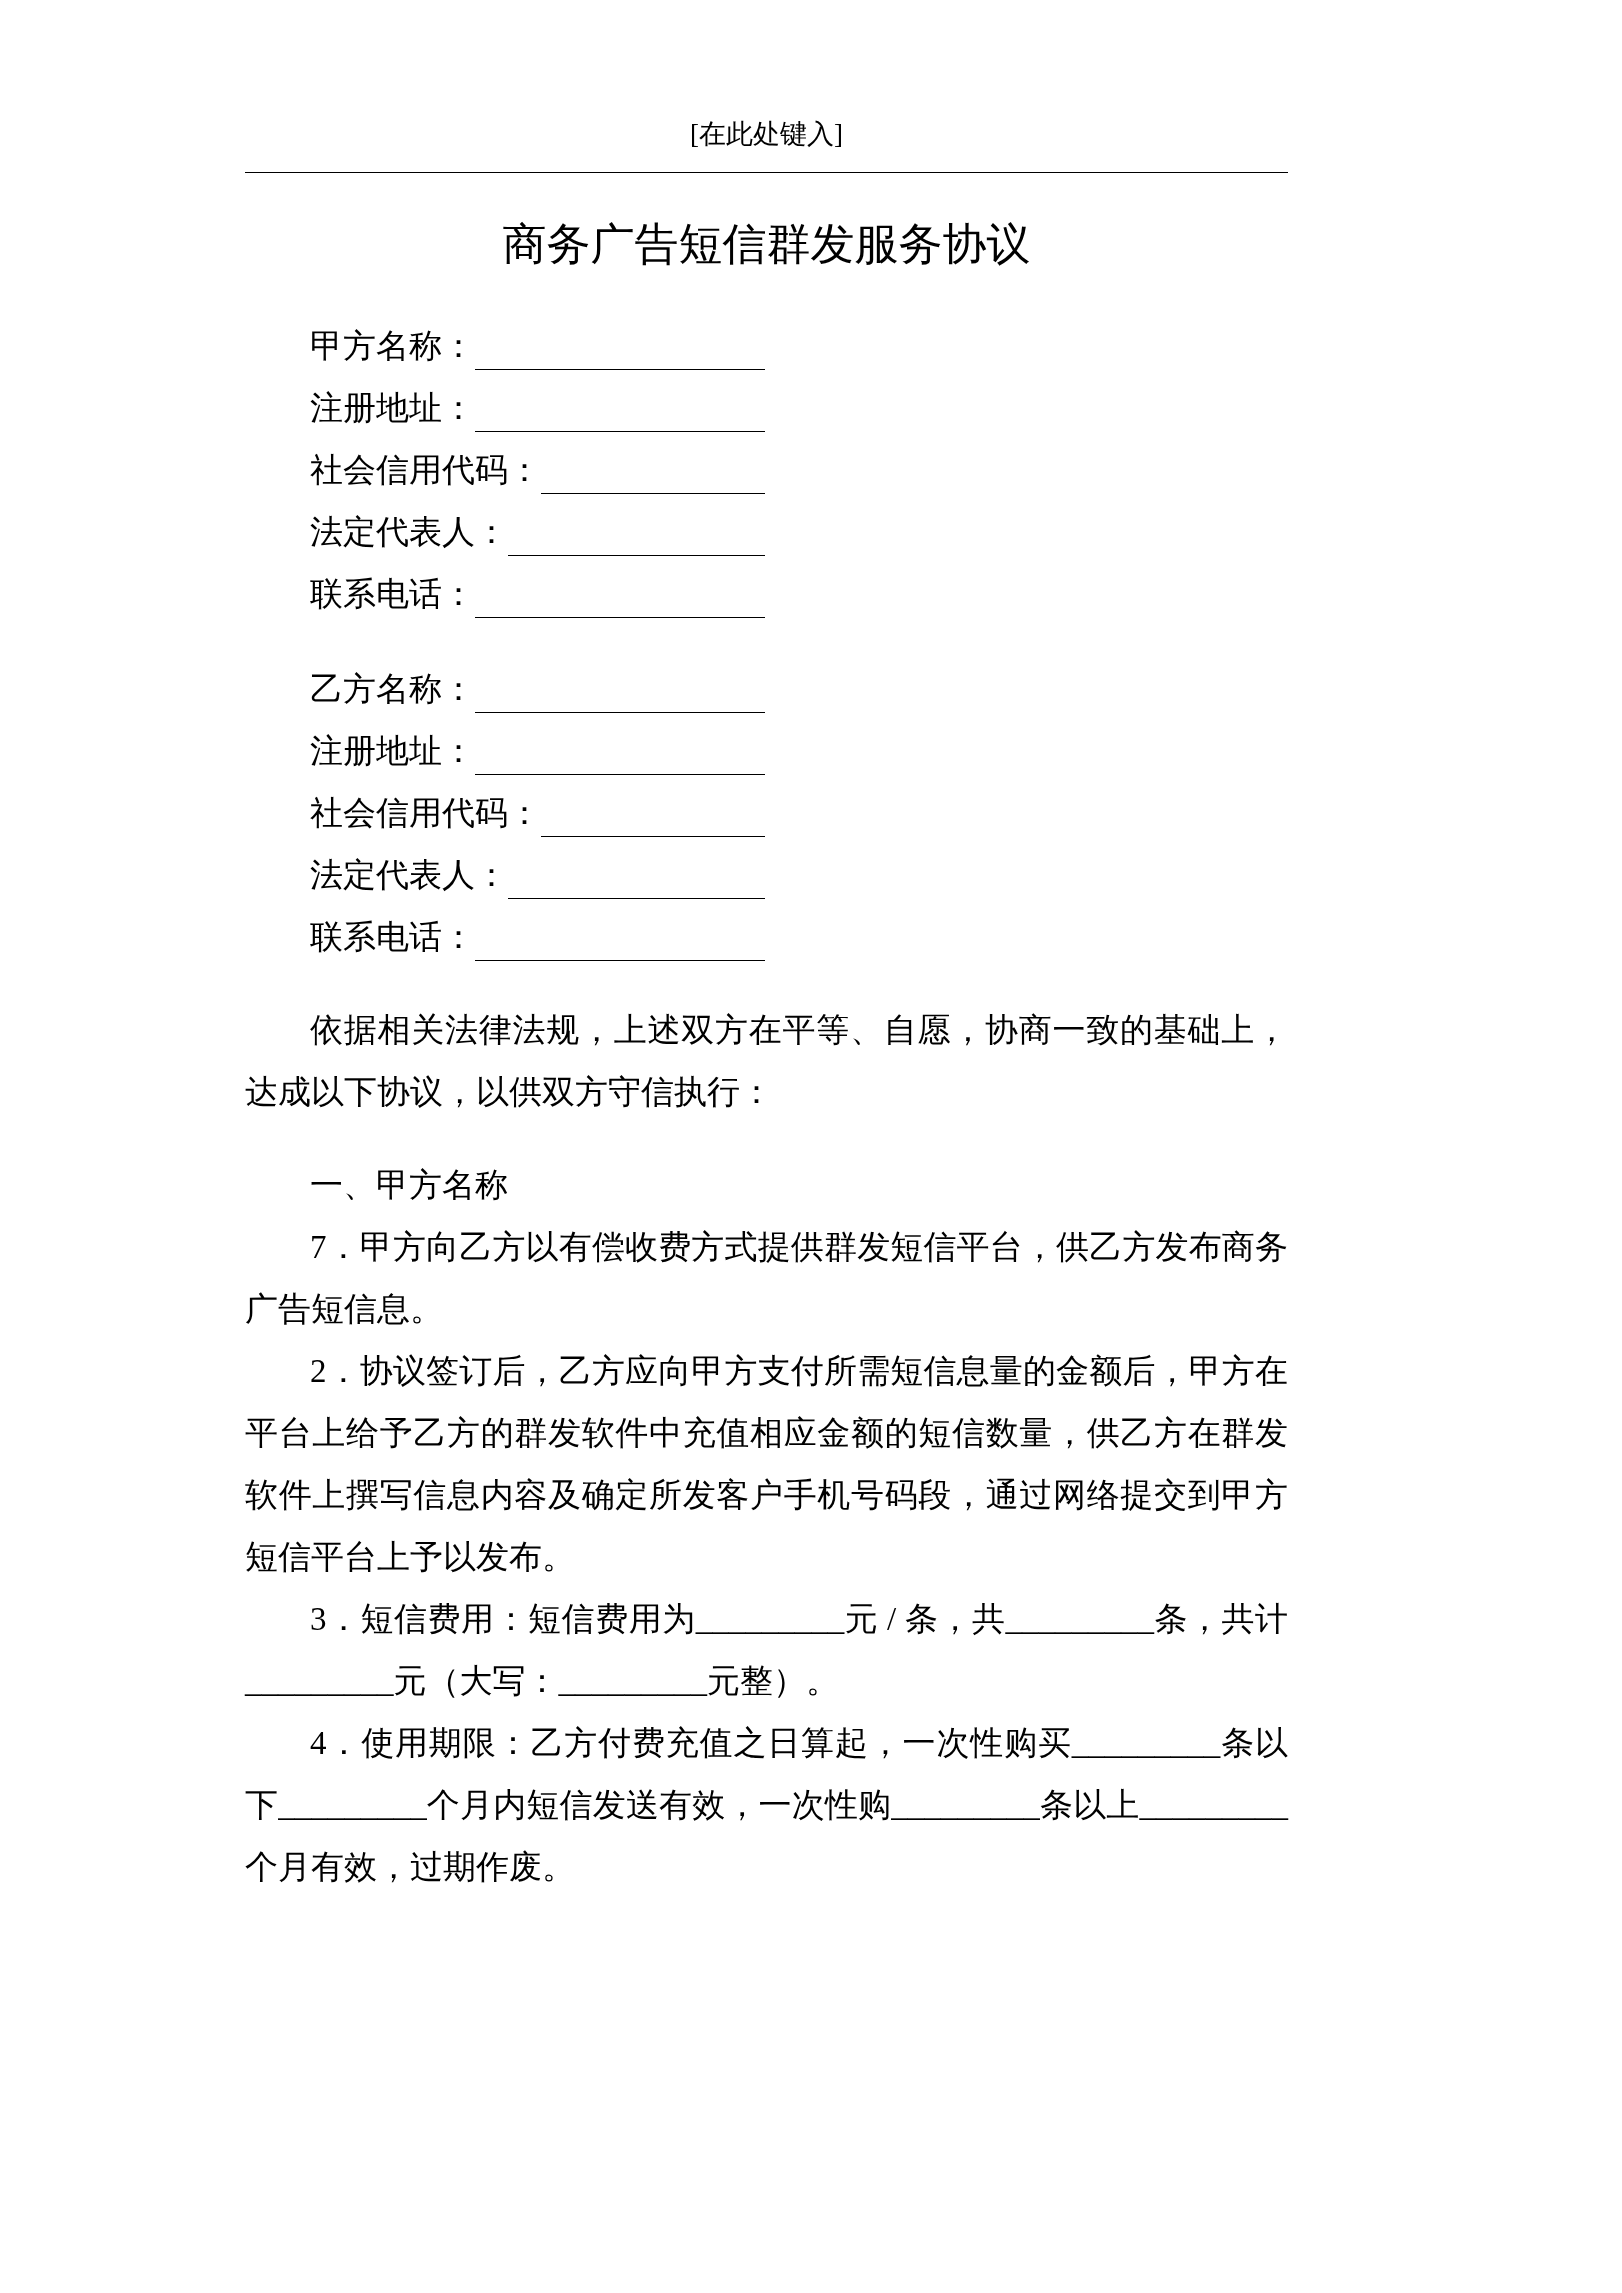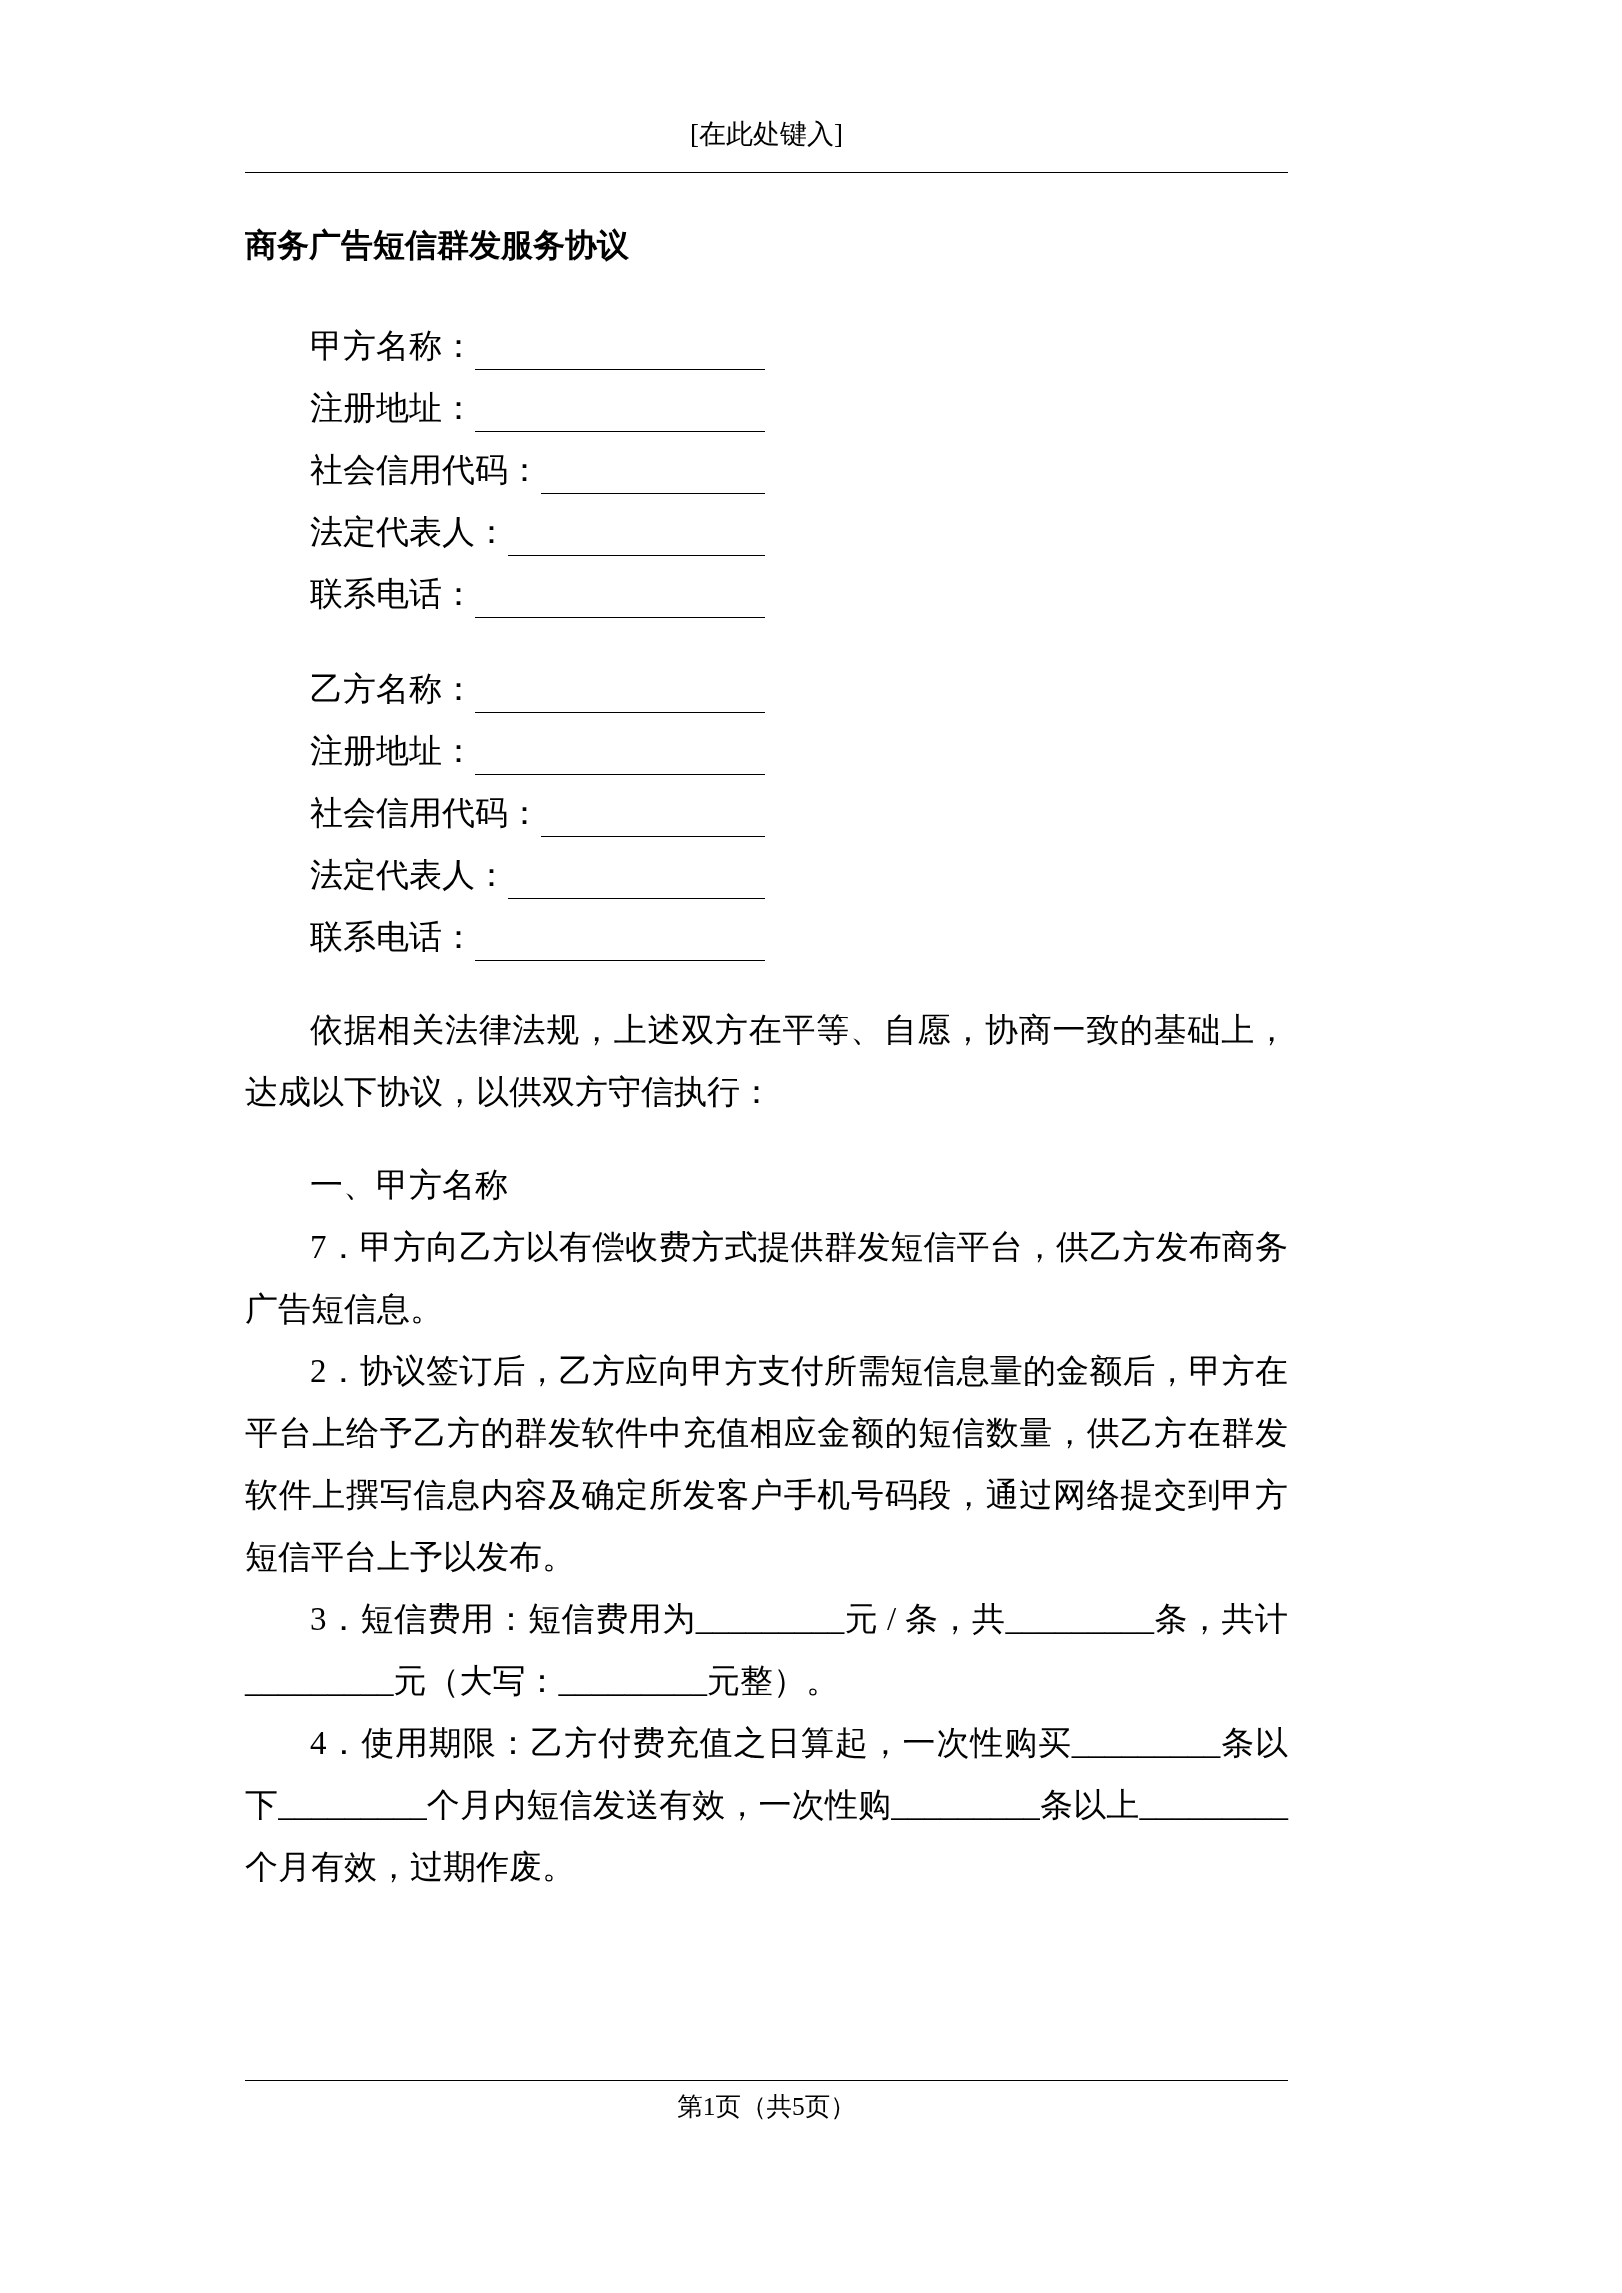--- a/index.html
+++ b/index.html
@@ -26,22 +26,23 @@
     font-size: 27px;
     line-height: 36px;
     color: #000000;
   }
   .header-rule {
     border-bottom: 1.8px solid #000000;
     margin-top: 20px;
   }
   .doc-title {
     margin: 44px 245px 0 245px;
-    font-size: 32px;
-    font-weight: bold;
+    text-align: center;
+    font-size: 44px;
+    font-weight: normal;
     line-height: 56px;
   }
   .content {
     margin: 0 245px;
     font-size: 33px;
     line-height: 62px;
   }
   .fields {
     padding-left: 65px;
   }
@@ -153,18 +154,15 @@
 
     <p class="para">2．协议签订后，乙方应向甲方支付所需短信息量的金额后，甲方在平台上给予乙方的群发软件中充值相应金额的短信数量，供乙方在群发软件上撰写信息内容及确定所发客户手机号码段，通过网络提交到甲方短信平台上予以发布。</p>
 
     <p class="para">3．短信费用：短信费用为_________元 / 条，共_________条，共计_________元（大写：_________元整）。</p>
 
     <p class="para">4．使用期限：乙方付费充值之日算起，一次性购买_________条以下_________个月内短信发送有效，一次性购_________条以上_________个月有效，过期作废。</p>
 
 
   </div>
 
-  <div class="doc-footer">
-    <div class="footer-text">第1页（共5页）</div>
-  </div>
 
 </div>
 
 
 </body></html>

